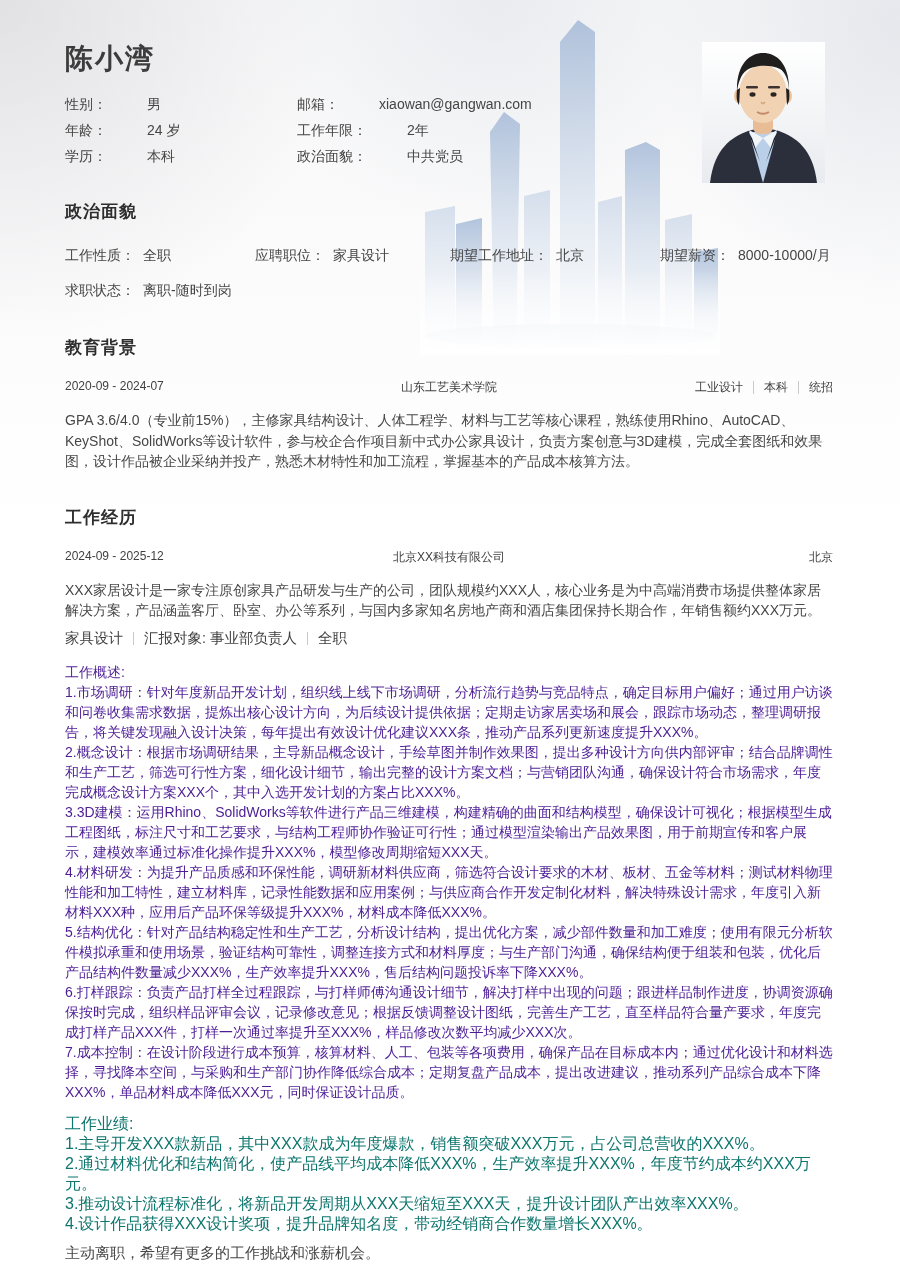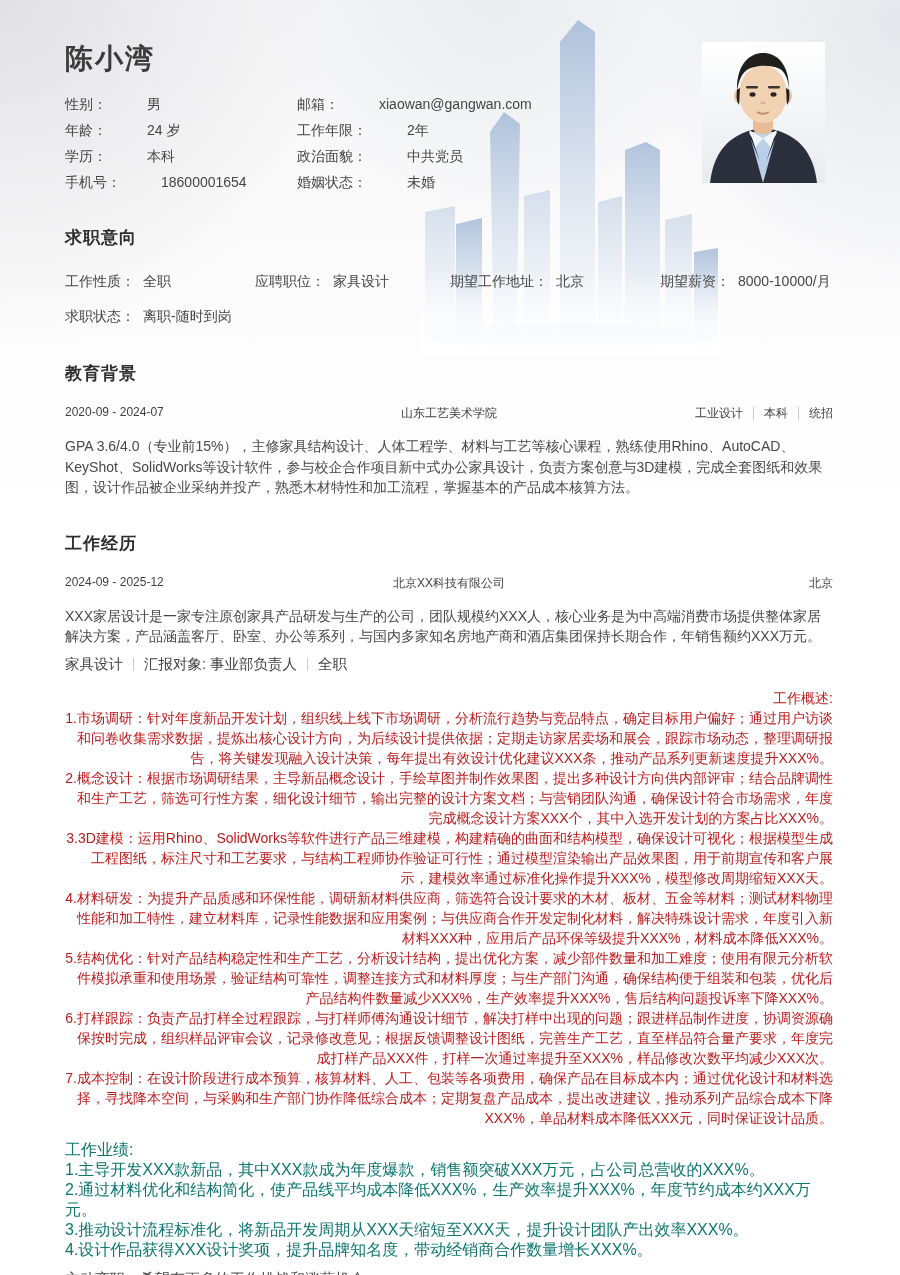--- a/index.html
+++ b/index.html
@@ -38,21 +38,21 @@
   .pair .val { margin-left:8px; }
   .sec-edu .section-title { margin-top:36px; }
   .exp-row { position:relative; margin-top:20px; height:20px; font-size:12px; color:#3f3f3f; }
   .exp-row .left  { position:absolute; left:0; top:0; }
   .exp-row .center{ width:100%; text-align:center; }
   .exp-row .right { position:absolute; right:0; top:0; display:flex; align-items:center; }
   .sep { display:inline-block; width:1px; height:13px; background:#c9c9c9; margin:0 10px; vertical-align:-2px; }
   .para { margin-top:11px; font-size:14px; line-height:20.5px; color:#474747; }
   .sec-work .section-title { margin-top:34px; }
   .position-line { margin-top:8px; font-size:14.5px; color:#3f3f3f; height:20px; display:flex; align-items:center; }
-  .body-block { margin-top:13px; font-size:14px; line-height:20px; color:#b91c1c;text-align:right; }
+  .body-block { margin-top:13px; font-size:14px; line-height:20px; color:#4c1d95; }
   .body-block .item { }
   .ach-block { margin-top:12px; font-size:16px; line-height:20px; color:#0f766e; }
   .leave { margin-top:10px; font-size:15px; color:#474747; }
 </style>
 </head>
 <body>
 
 <div class="page">
   <div class="bg-layer"></div>
 
@@ -142,34 +142,24 @@
       <div class="info-row">
         <div class="info-cell left">
           <span class="lbl">学历：</span>
             <span class="val">本科</span>
         </div>
         <div class="info-cell">
           <span class="lbl">政治面貌：</span>
             <span class="val">中共党员</span>
         </div>
       </div>
-      <div class="info-row">
-        <div class="info-cell left">
-          <span class="lbl">手机号：</span>
-            <span class="val">18600001654</span>
-        </div>
-        <div class="info-cell">
-          <span class="lbl">婚姻状态：</span>
-            <span class="val">未婚</span>
-        </div>
-      </div>
     </div>
 
     <div class="sec-intent">
-      <div class="section-title">求职意向</div>
+      <div class="section-title">政治面貌</div>
       <div class="intent-row1">
         <div class="pair">
           <span class="lbl">工作性质：</span><span class="val">全职</span>
         </div>
         <div class="pair">
           <span class="lbl">应聘职位：</span><span class="val">家具设计</span>
         </div>
         <div class="pair">
           <span class="lbl">期望工作地址：</span><span class="val">北京</span>
         </div>

